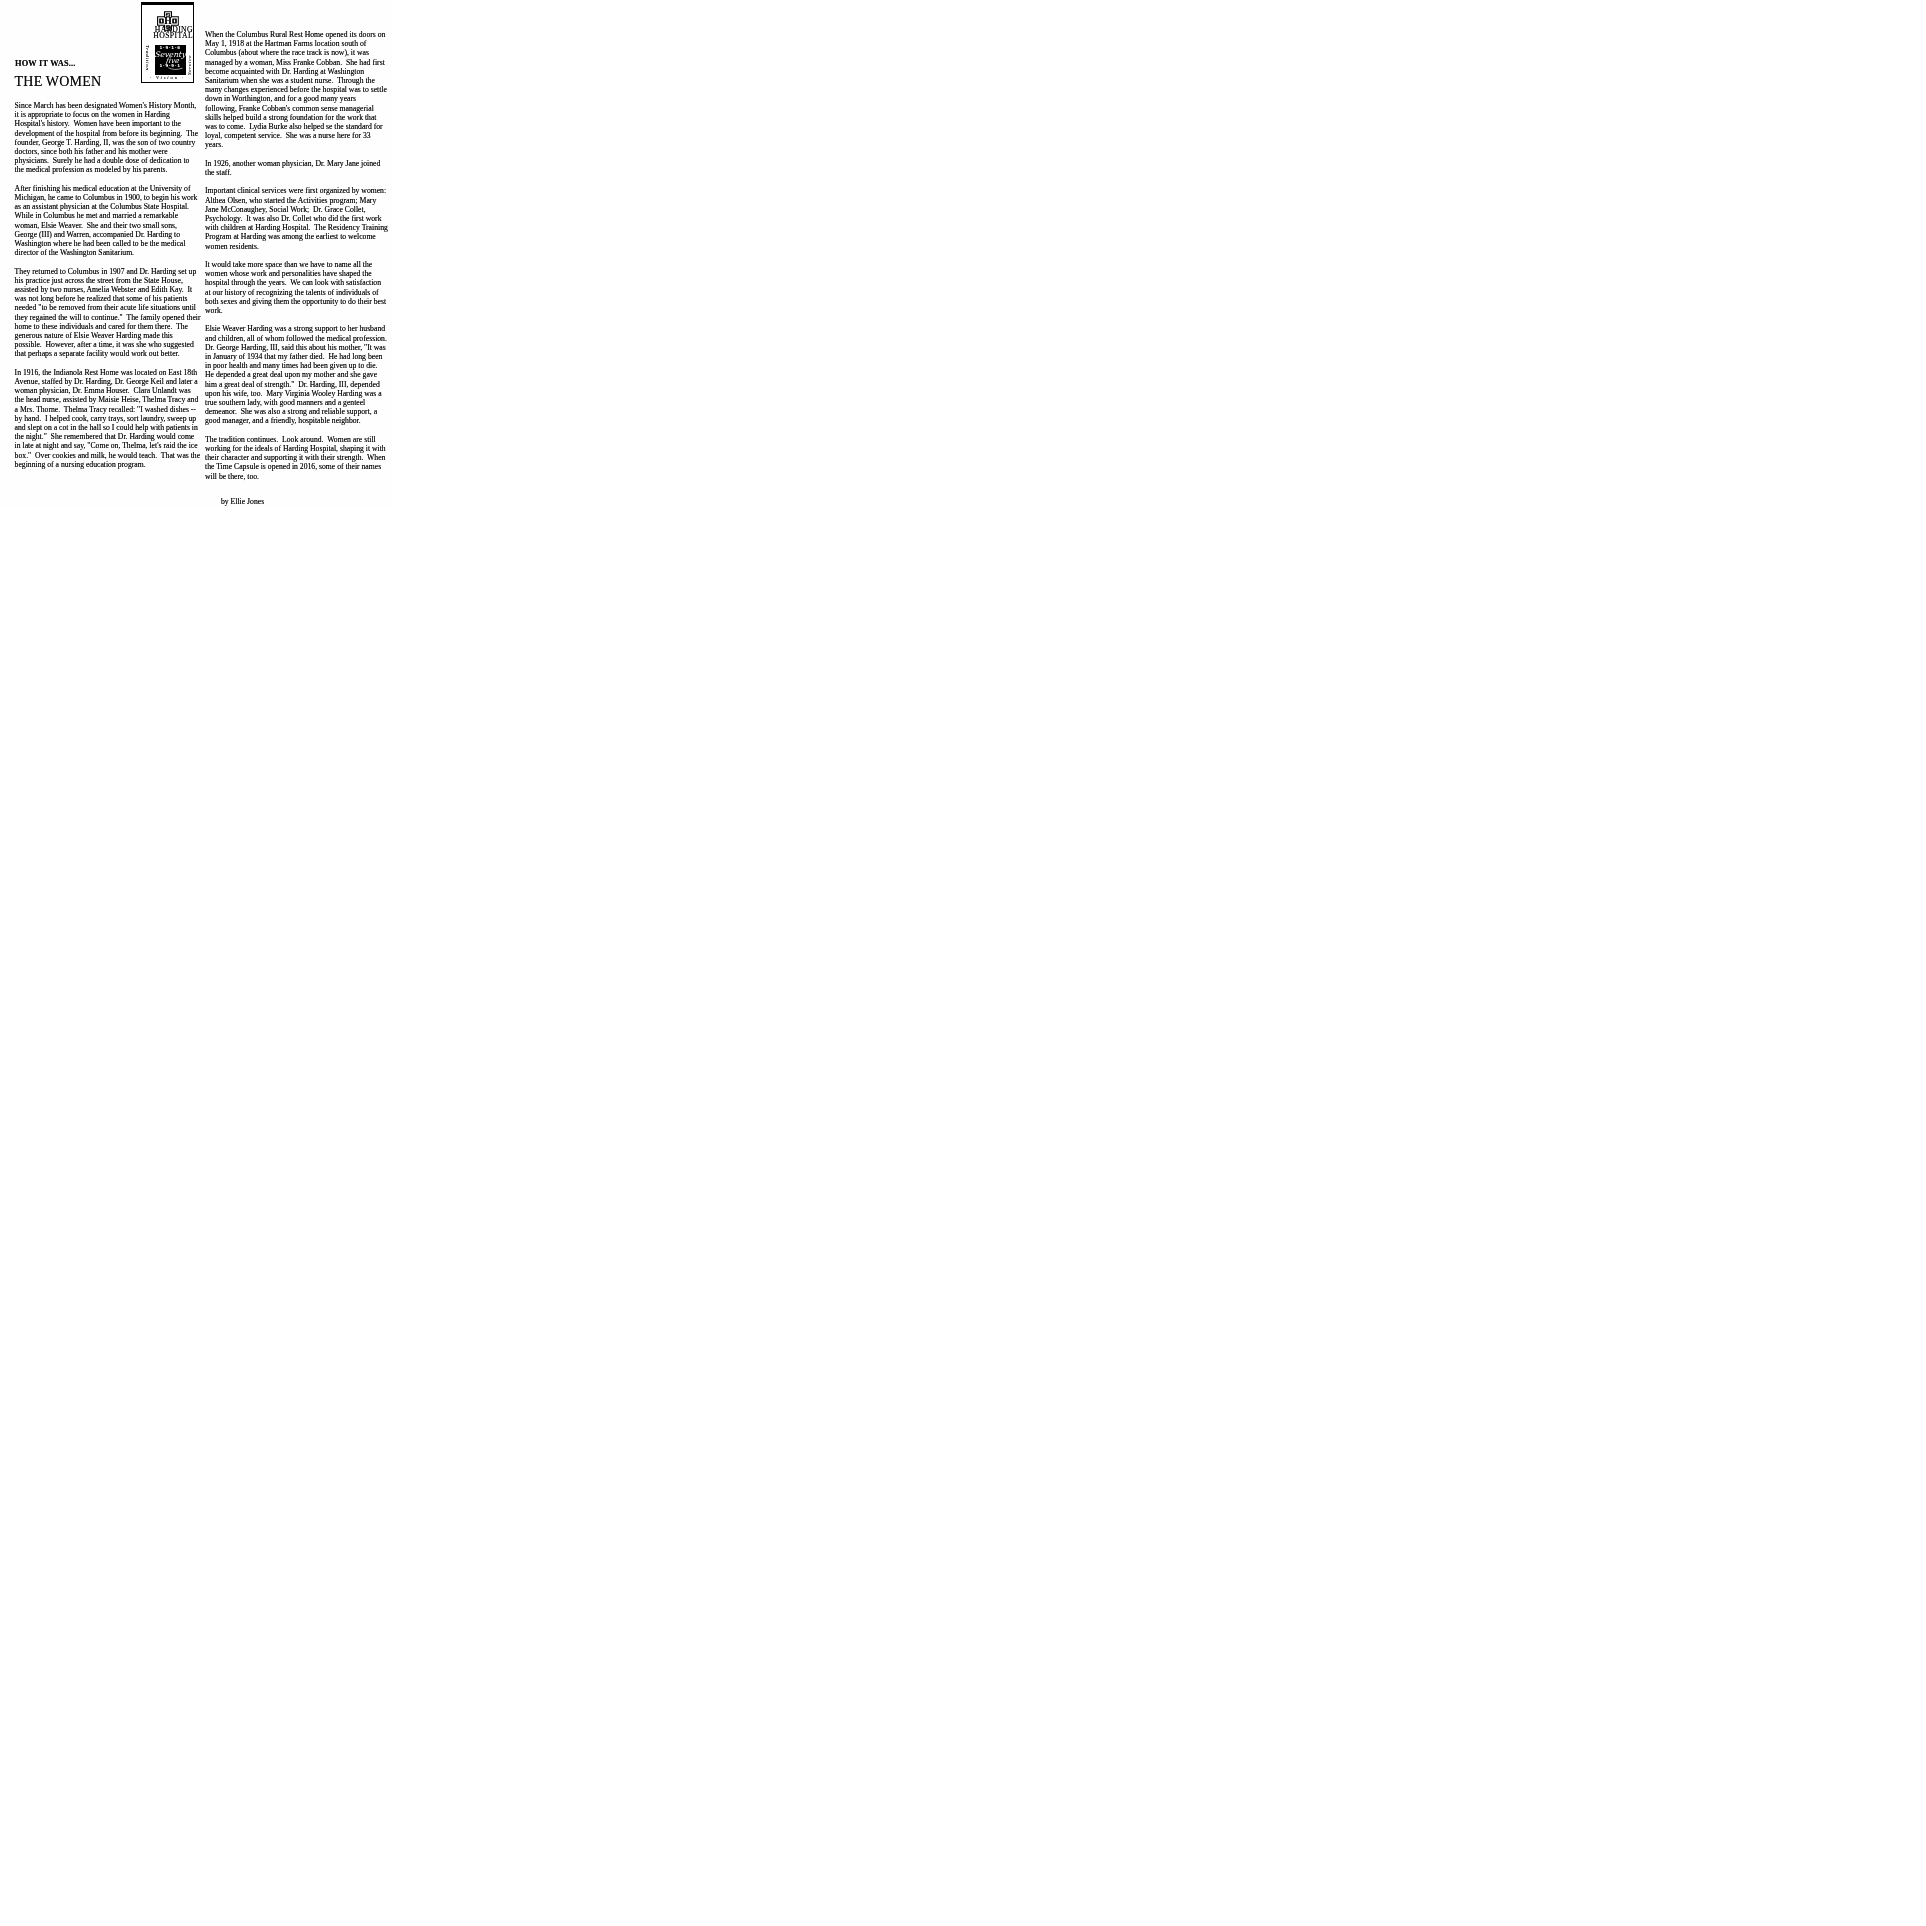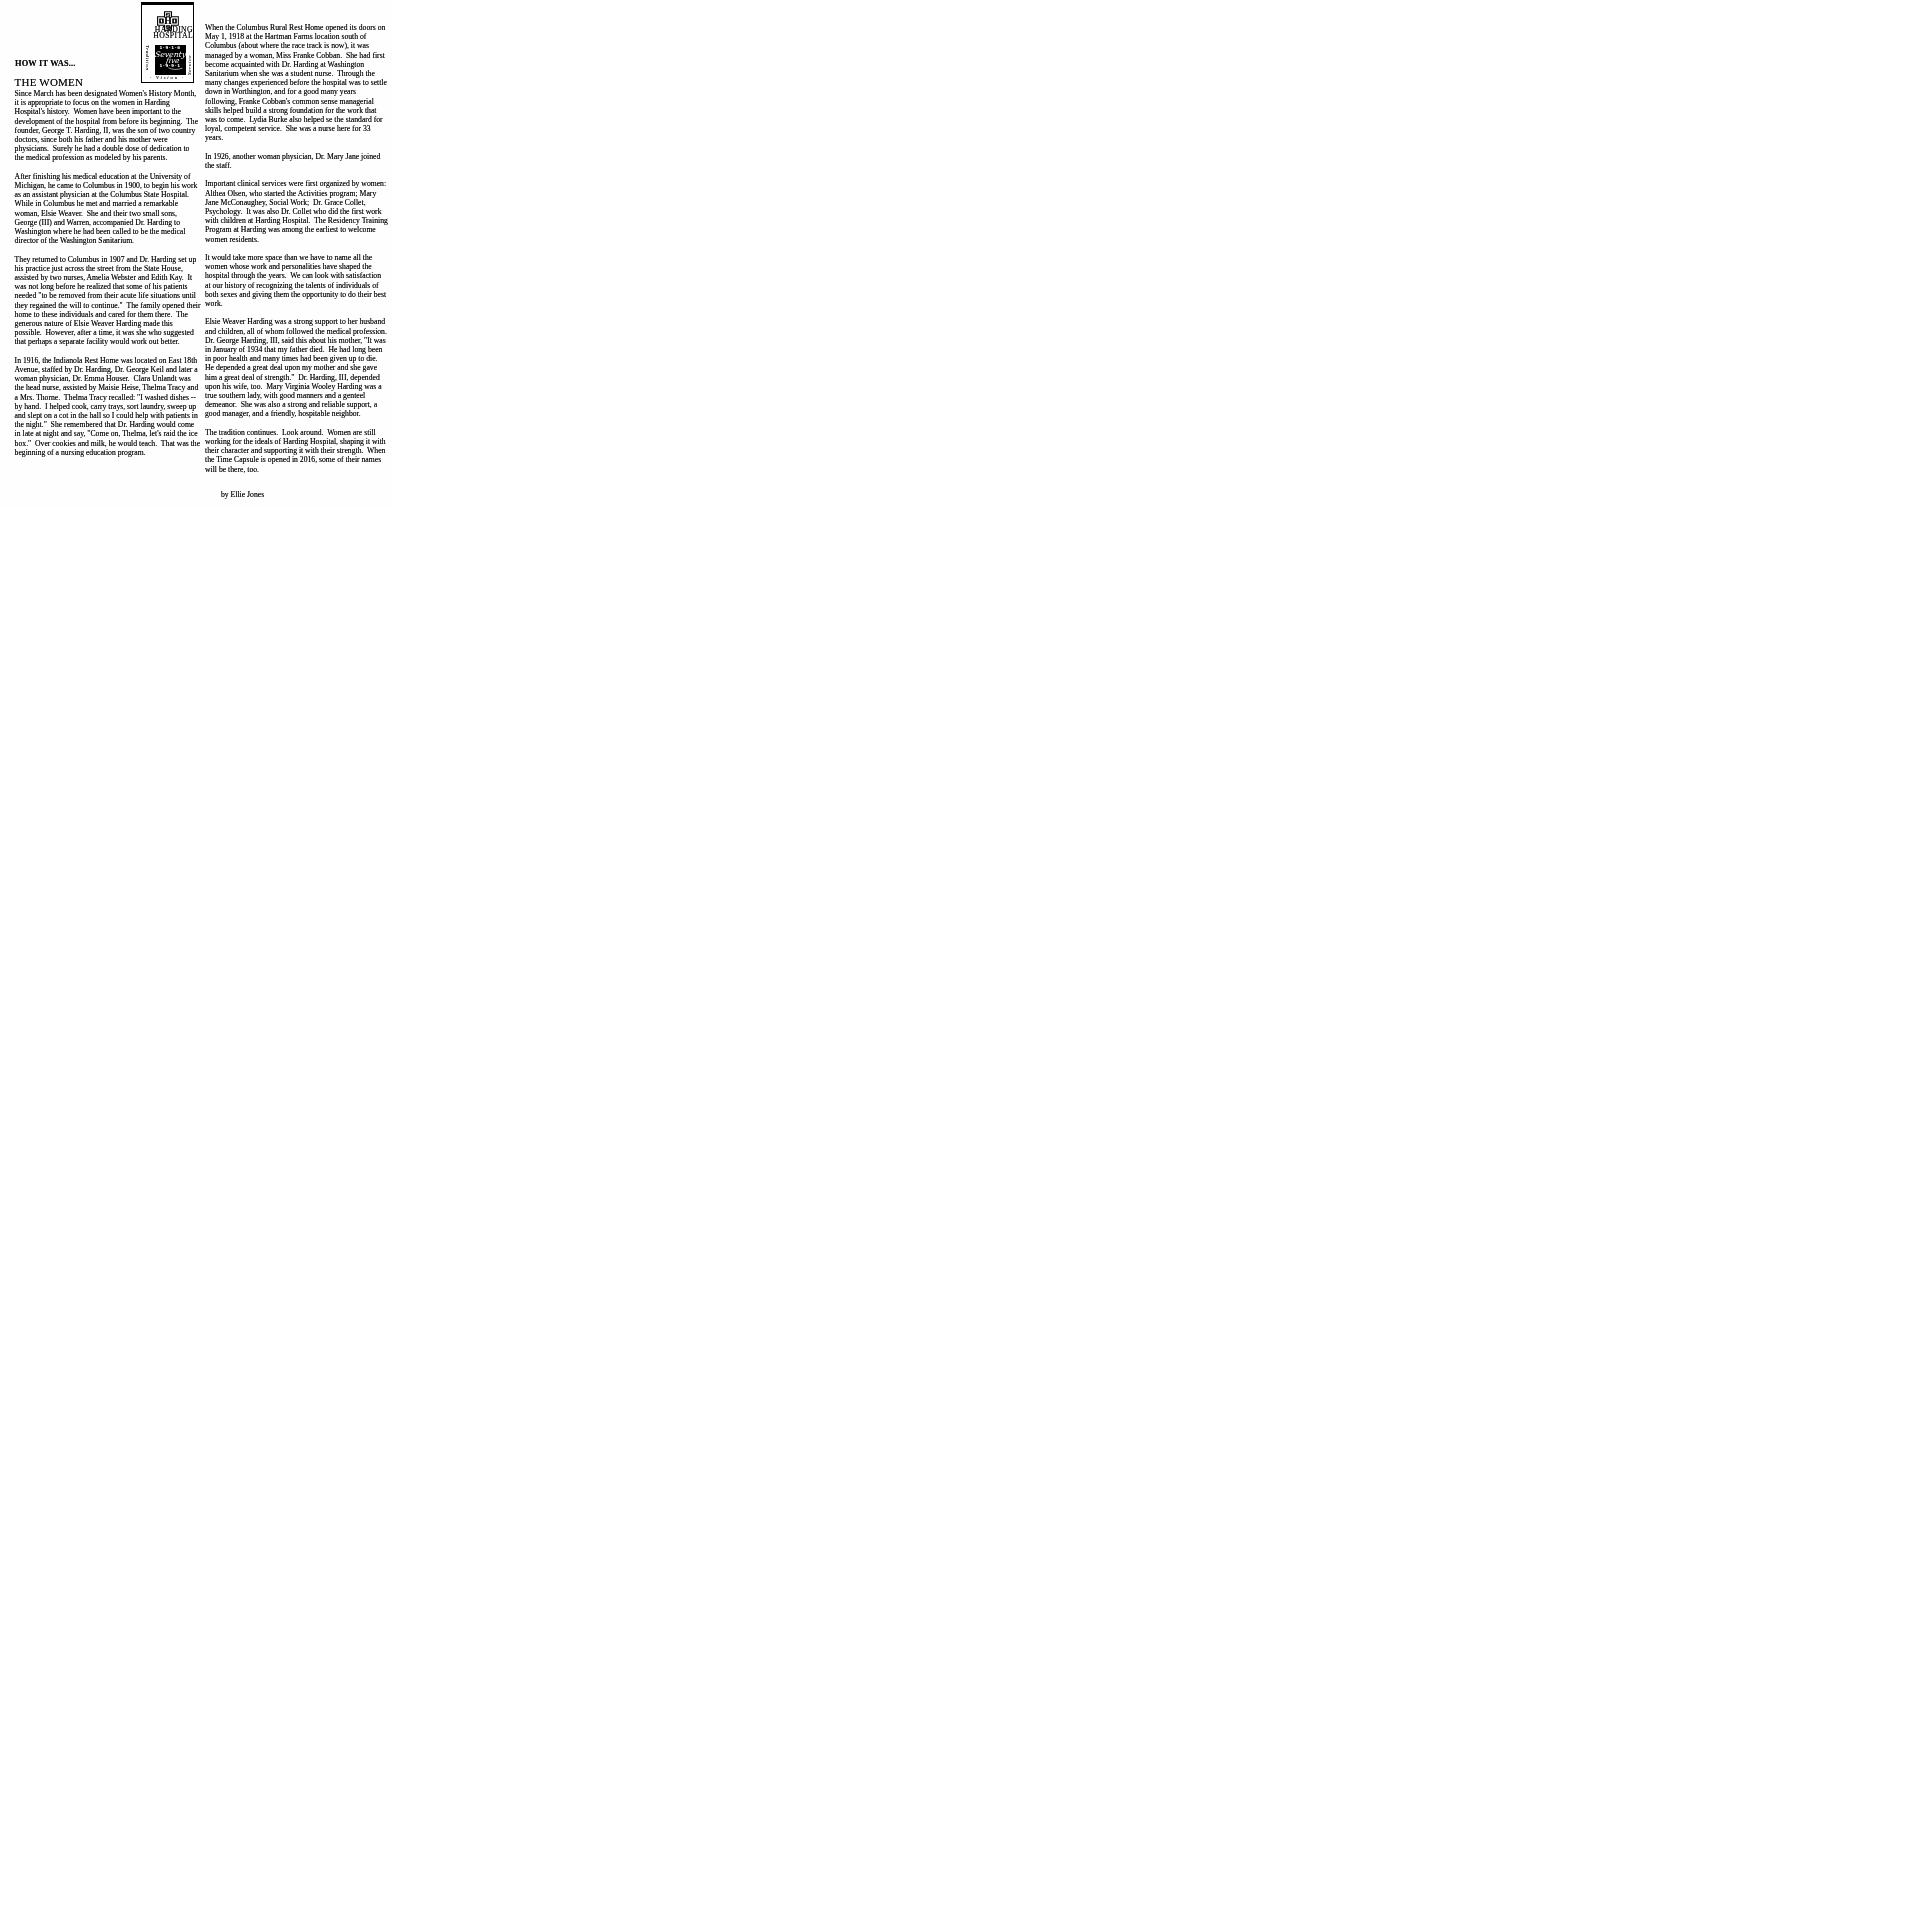--- a/index.html
+++ b/index.html
@@ -132,28 +132,28 @@
   }
   .col-left {
     position: absolute;
     left: 14.6px;
     top: 77px;
     width: 186px;
   }
   .col-right {
     position: absolute;
     left: 205px;
-    top: 23px;
+    top: 30px;
     width: 183px;
   }
   .section-title {
-    font-size: 11px;
+    font-size: 14px;
     line-height: 10px;
     letter-spacing: 0.2px;
-    margin: 0 0 2px 0;
+    margin: 0 0 14px 0;
   }
   .doc-p {
     font-size: 7.7px;
     line-height: 9.2px;
     margin: 0 0 9.2px 0;
     white-space: pre-wrap;
   }
   .byline {
     font-size: 7.7px;
     line-height: 9.2px;

